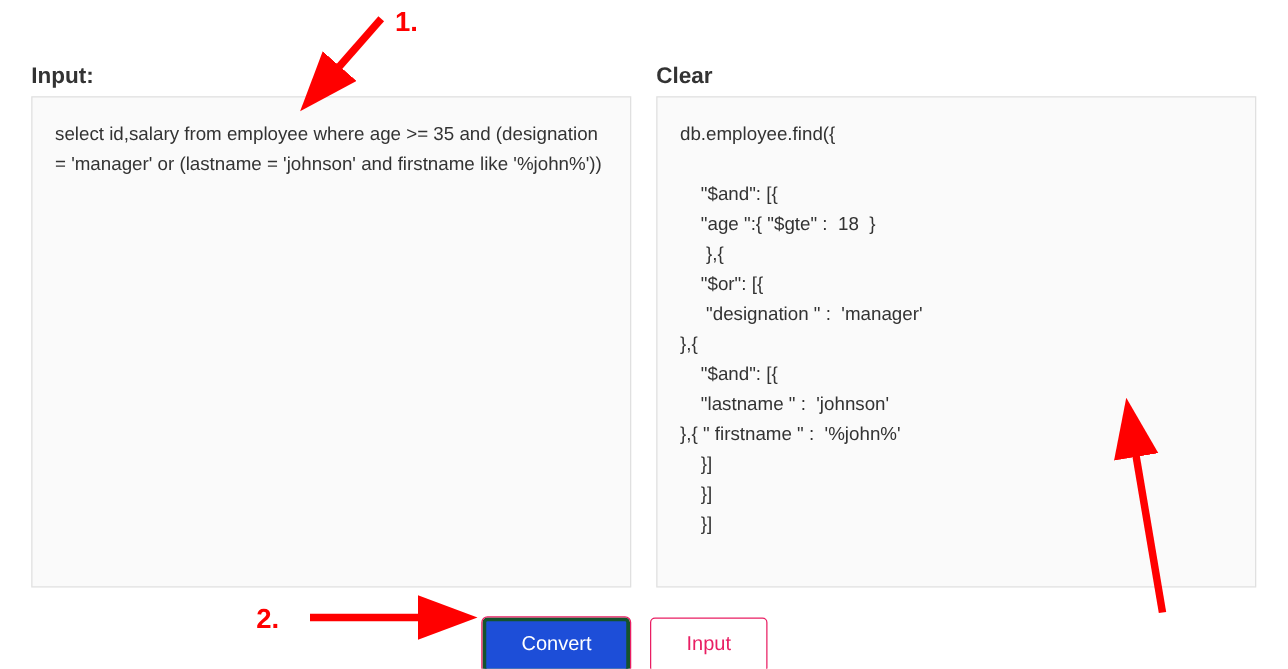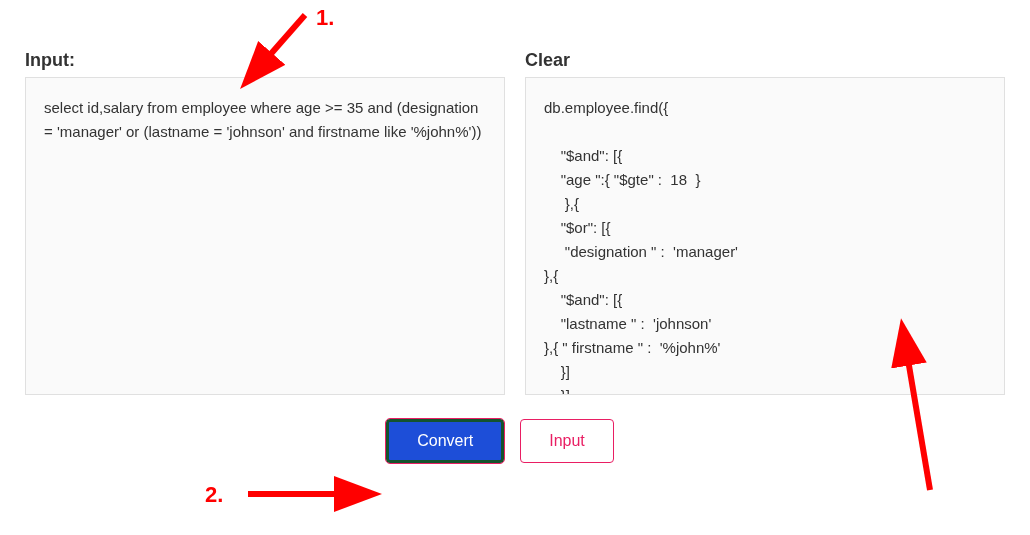--- a/index.html
+++ b/index.html
@@ -24,21 +24,21 @@
     }
     .panel-title {
       font-size: 18px;
       font-weight: bold;
       color: #333;
       margin-bottom: 6px;
     }
     .panel-box {
       border: 1px solid #e0e0e0;
       background: #fafafa;
-      height: 318px;
+      height: 393px;
       padding: 18px 18px;
       font-size: 15px;
       color: #333;
       line-height: 1.6;
       white-space: pre-wrap;
       overflow-y: scroll;
       font-family: Arial, Helvetica, sans-serif;
     }
     .input-box {
       overflow-y: auto;

